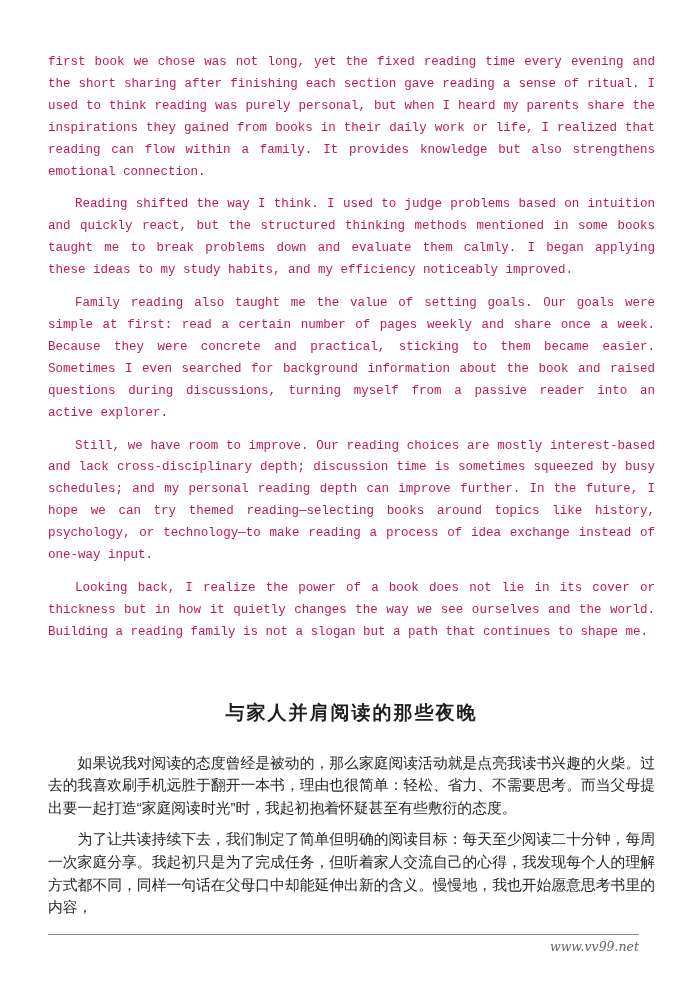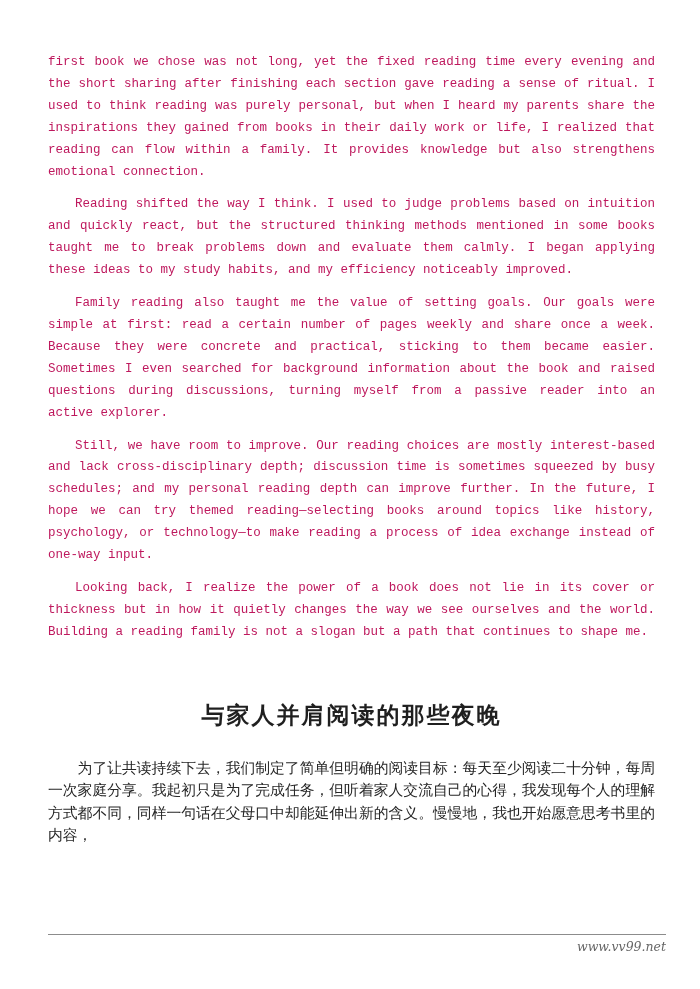--- a/index.html
+++ b/index.html
@@ -25,21 +25,21 @@
     text-align: justify;
     margin: 0 0 11px 0;
     text-indent: 27px;
   }
   .en-section p.no-indent {
     text-indent: 0;
   }
   .cn-title {
     font-family: "Liberation Sans", "DejaVu Sans", sans-serif;
     font-weight: bold;
-    font-size: 23px;
+    font-size: 19px;
     letter-spacing: 2px;
     color: #1f1f1f;
     text-align: center;
     margin: 56px 0 26px 0;
   }
   .cn-section {
     position: relative;
   }
   .cn-section p {
     position: relative;
@@ -61,21 +61,21 @@
     font-weight: bold;
     font-size: 88px;
     letter-spacing: 2px;
     color: rgba(120, 120, 120, 0.13);
     pointer-events: none;
     white-space: nowrap;
   }
   .page-footer {
     position: absolute;
     left: 48px;
-    right: 34px;
+    right: 61px;
     top: 934px;
   }
   .footer-rule {
     border-top: 1px solid #8c8c8c;
     height: 0;
   }
   .footer-url {
     font-family: "DejaVu Serif", serif;
     font-style: italic;
     font-size: 12.5px;
@@ -94,20 +94,21 @@
     <p class="no-indent">first book we chose was not long, yet the fixed reading time every evening and the short sharing after finishing each section gave reading a sense of ritual. I used to think reading was purely personal, but when I heard my parents share the inspirations they gained from books in their daily work or life, I realized that reading can flow within a family. It provides knowledge but also strengthens emotional connection.</p>
     <p>Reading shifted the way I think. I used to judge problems based on intuition and quickly react, but the structured thinking methods mentioned in some books taught me to break problems down and evaluate them calmly. I began applying these ideas to my study habits, and my efficiency noticeably improved.</p>
     <p>Family reading also taught me the value of setting goals. Our goals were simple at first: read a certain number of pages weekly and share once a week. Because they were concrete and practical, sticking to them became easier. Sometimes I even searched for background information about the book and raised questions during discussions, turning myself from a passive reader into an active explorer.</p>
     <p>Still, we have room to improve. Our reading choices are mostly interest-based and lack cross-disciplinary depth; discussion time is sometimes squeezed by busy schedules; and my personal reading depth can improve further. In the future, I hope we can try themed reading—selecting books around topics like history, psychology, or technology—to make reading a process of idea exchange instead of one-way input.</p>
     <p>Looking back, I realize the power of a book does not lie in its cover or thickness but in how it quietly changes the way we see ourselves and the world. Building a reading family is not a slogan but a path that continues to shape me.</p>
   </section>
 
   <h1 class="cn-title">与家人并肩阅读的那些夜晚</h1>
 
   <section class="cn-section">
+    <p>如果说我对阅读的态度曾经是被动的，那么家庭阅读活动就是点亮我读书兴趣的火柴。过去的我喜欢刷手机远胜于翻开一本书，理由也很简单：轻松、省力、不需要思考。而当父母提出要一起打造“家庭阅读时光”时，我起初抱着怀疑甚至有些敷衍的态度。</p>
     <p>为了让共读持续下去，我们制定了简单但明确的阅读目标：每天至少阅读二十分钟，每周一次家庭分享。我起初只是为了完成任务，但听着家人交流自己的心得，我发现每个人的理解方式都不同，同样一句话在父母口中却能延伸出新的含义。慢慢地，我也开始愿意思考书里的内容，</p>
   </section>
 
   <footer class="page-footer">
     <div class="footer-rule"></div>
     <div class="footer-url">www.vv99.net</div>
   </footer>
 
 </div>
 

